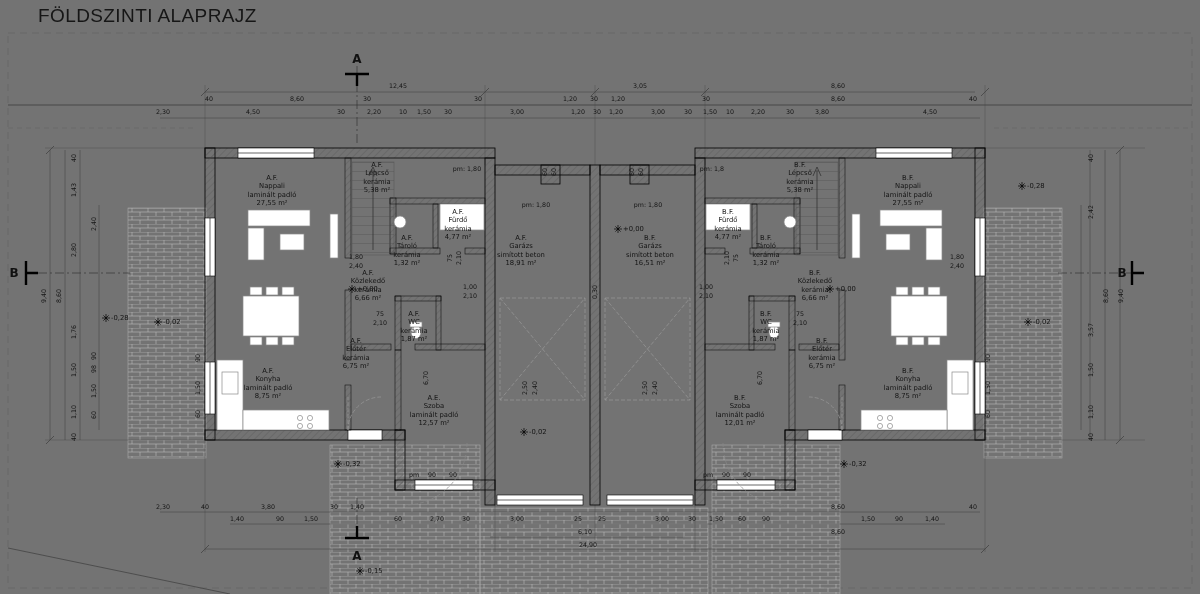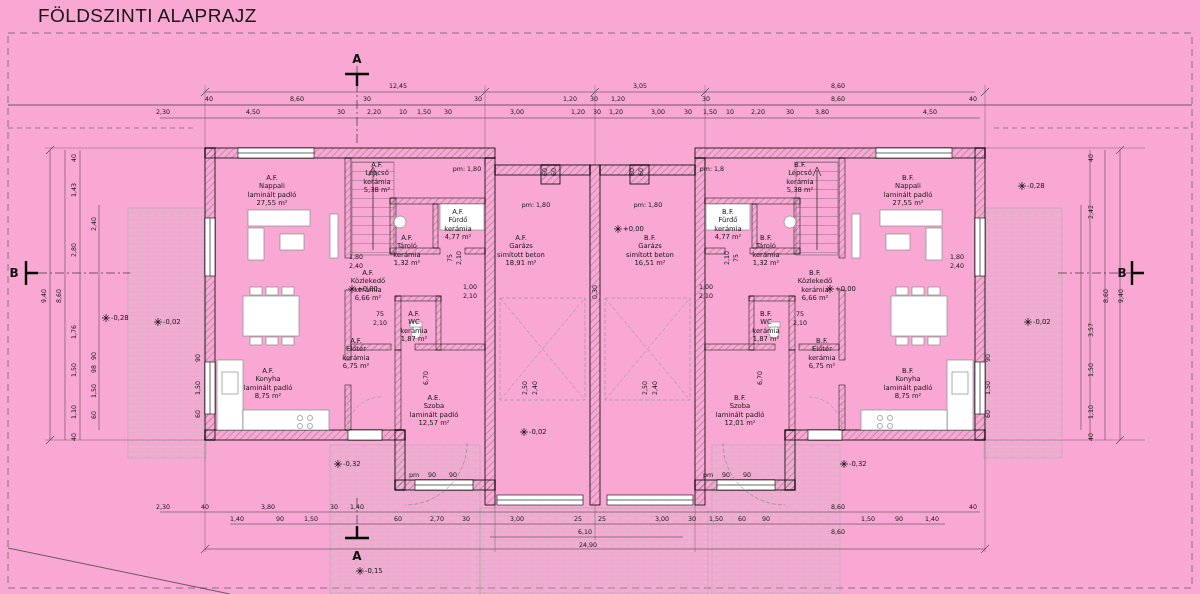--- a/index.html
+++ b/index.html
@@ -1,16 +1,16 @@
 <!DOCTYPE html>
 <html><head>
 <meta charset="utf-8">
 <style>
   html,body{margin:0;padding:0;background:#fff;width:1200px;height:594px;overflow:hidden;}
-  .canvas{position:relative;width:1200px;height:594px;background:#f9a8d4;
+  .canvas{position:relative;width:1200px;height:594px;background:#737373;
           font-family:"Liberation Sans","DejaVu Sans",sans-serif;}
   .title{position:absolute;left:38px;top:5px;font-size:19px;letter-spacing:.4px;color:#161616;z-index:5;}
   svg{position:absolute;left:0;top:0;}
   .dim{font:6.3px "DejaVu Sans",sans-serif;fill:#141414;text-anchor:middle;}
   .room{font:6.8px "DejaVu Sans",sans-serif;fill:#141414;text-anchor:middle;}
   .elev{font:6.8px "DejaVu Sans",sans-serif;fill:#141414;}
   .section{font:bold 12px "DejaVu Sans",sans-serif;fill:#111;text-anchor:middle;}
   .elevmark{stroke:#000;stroke-width:.7;fill:none;}
 </style>
 </head>

